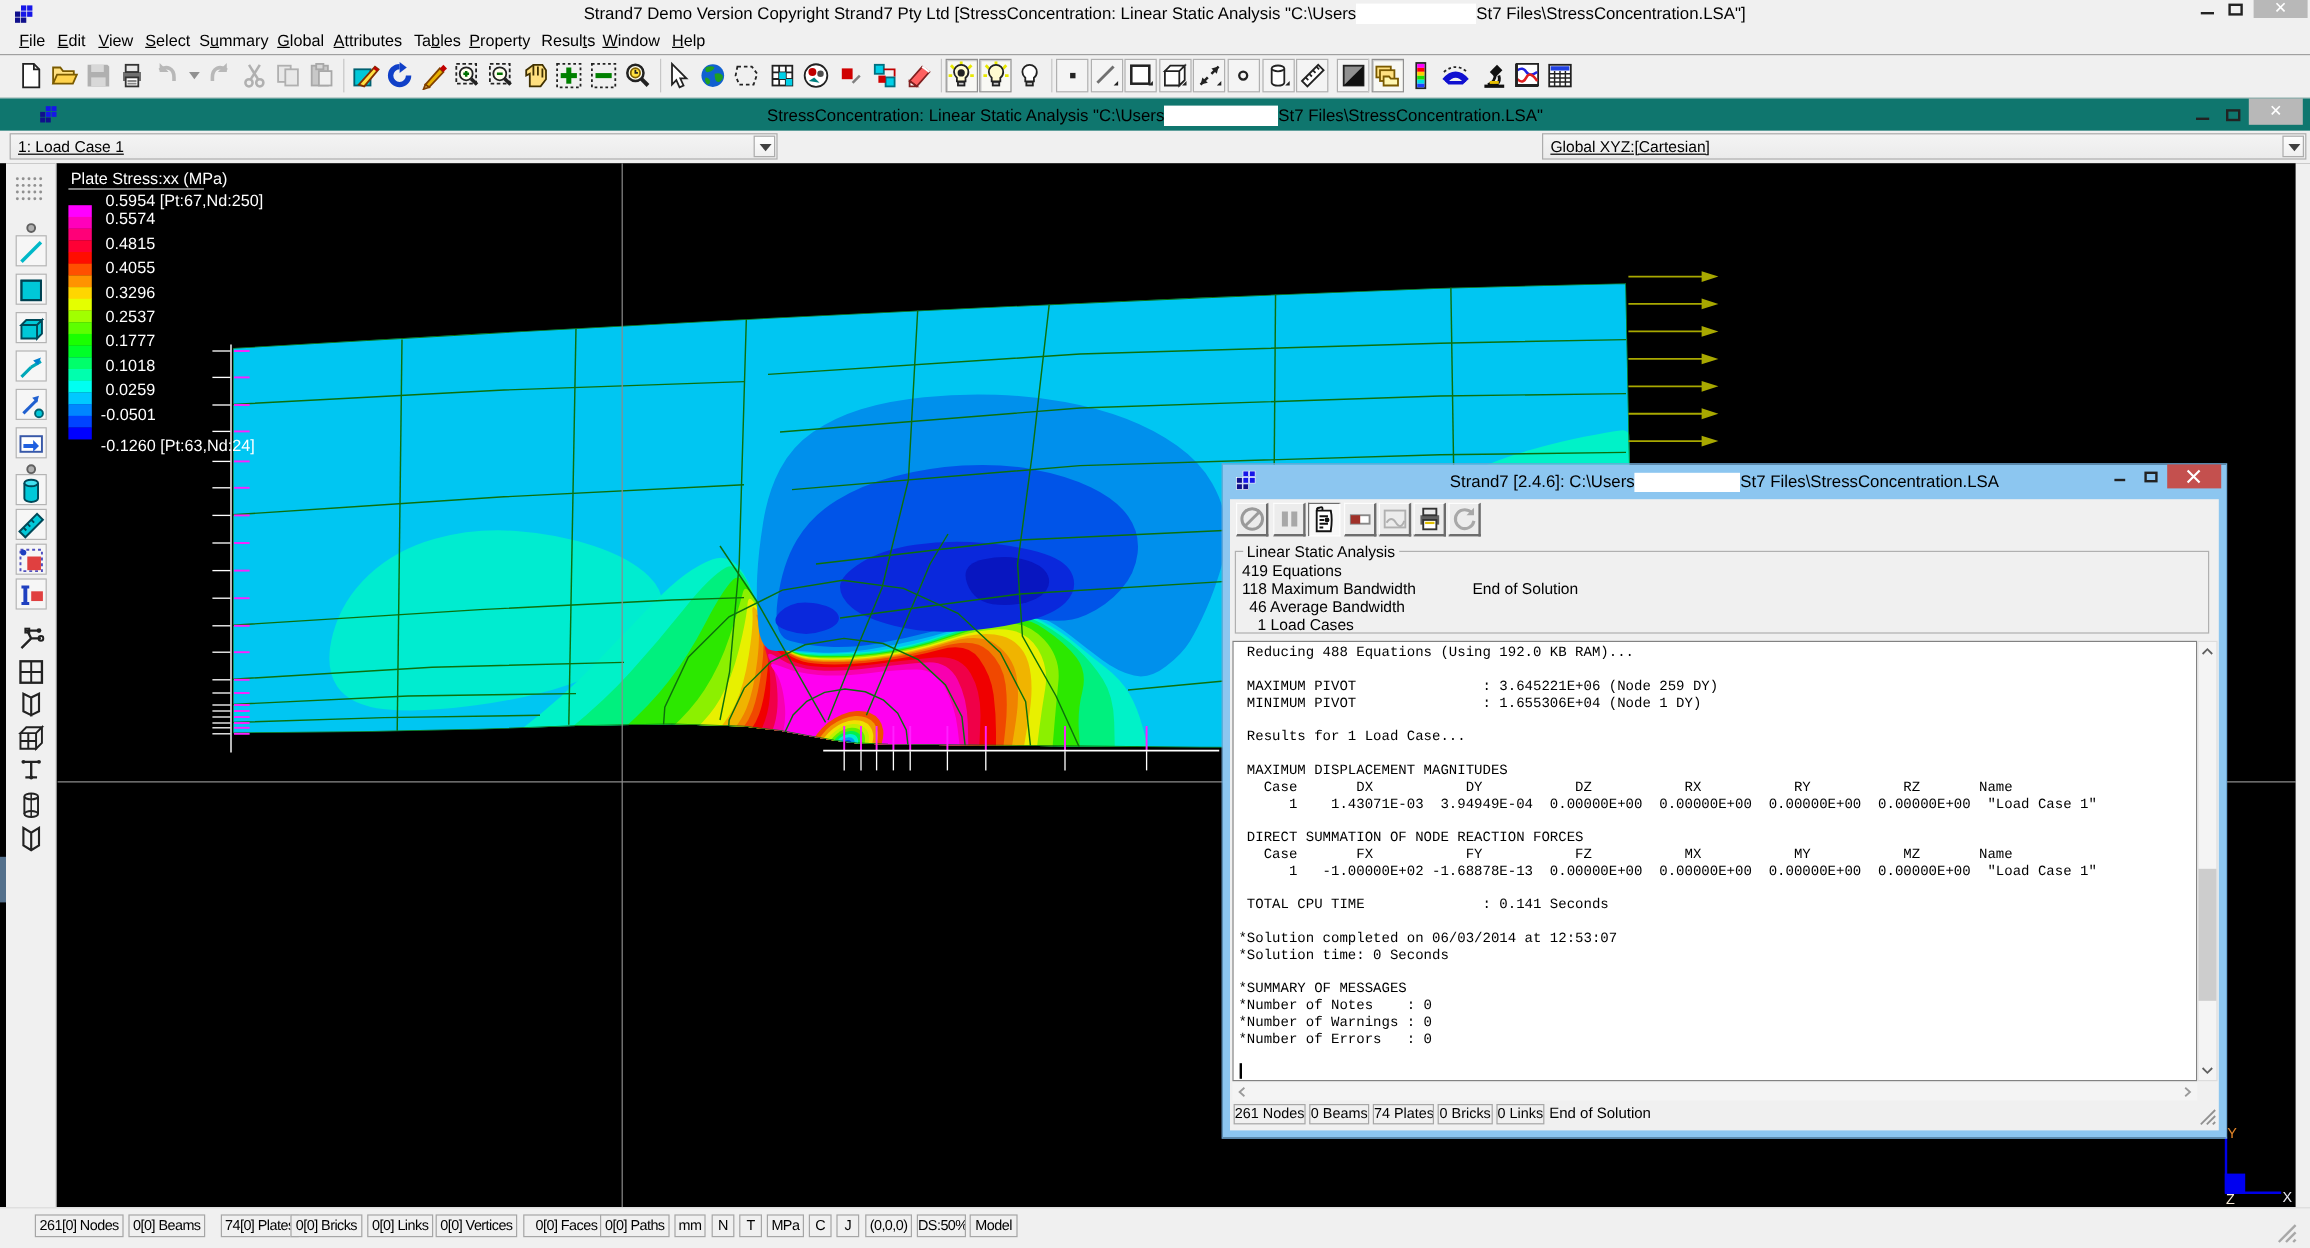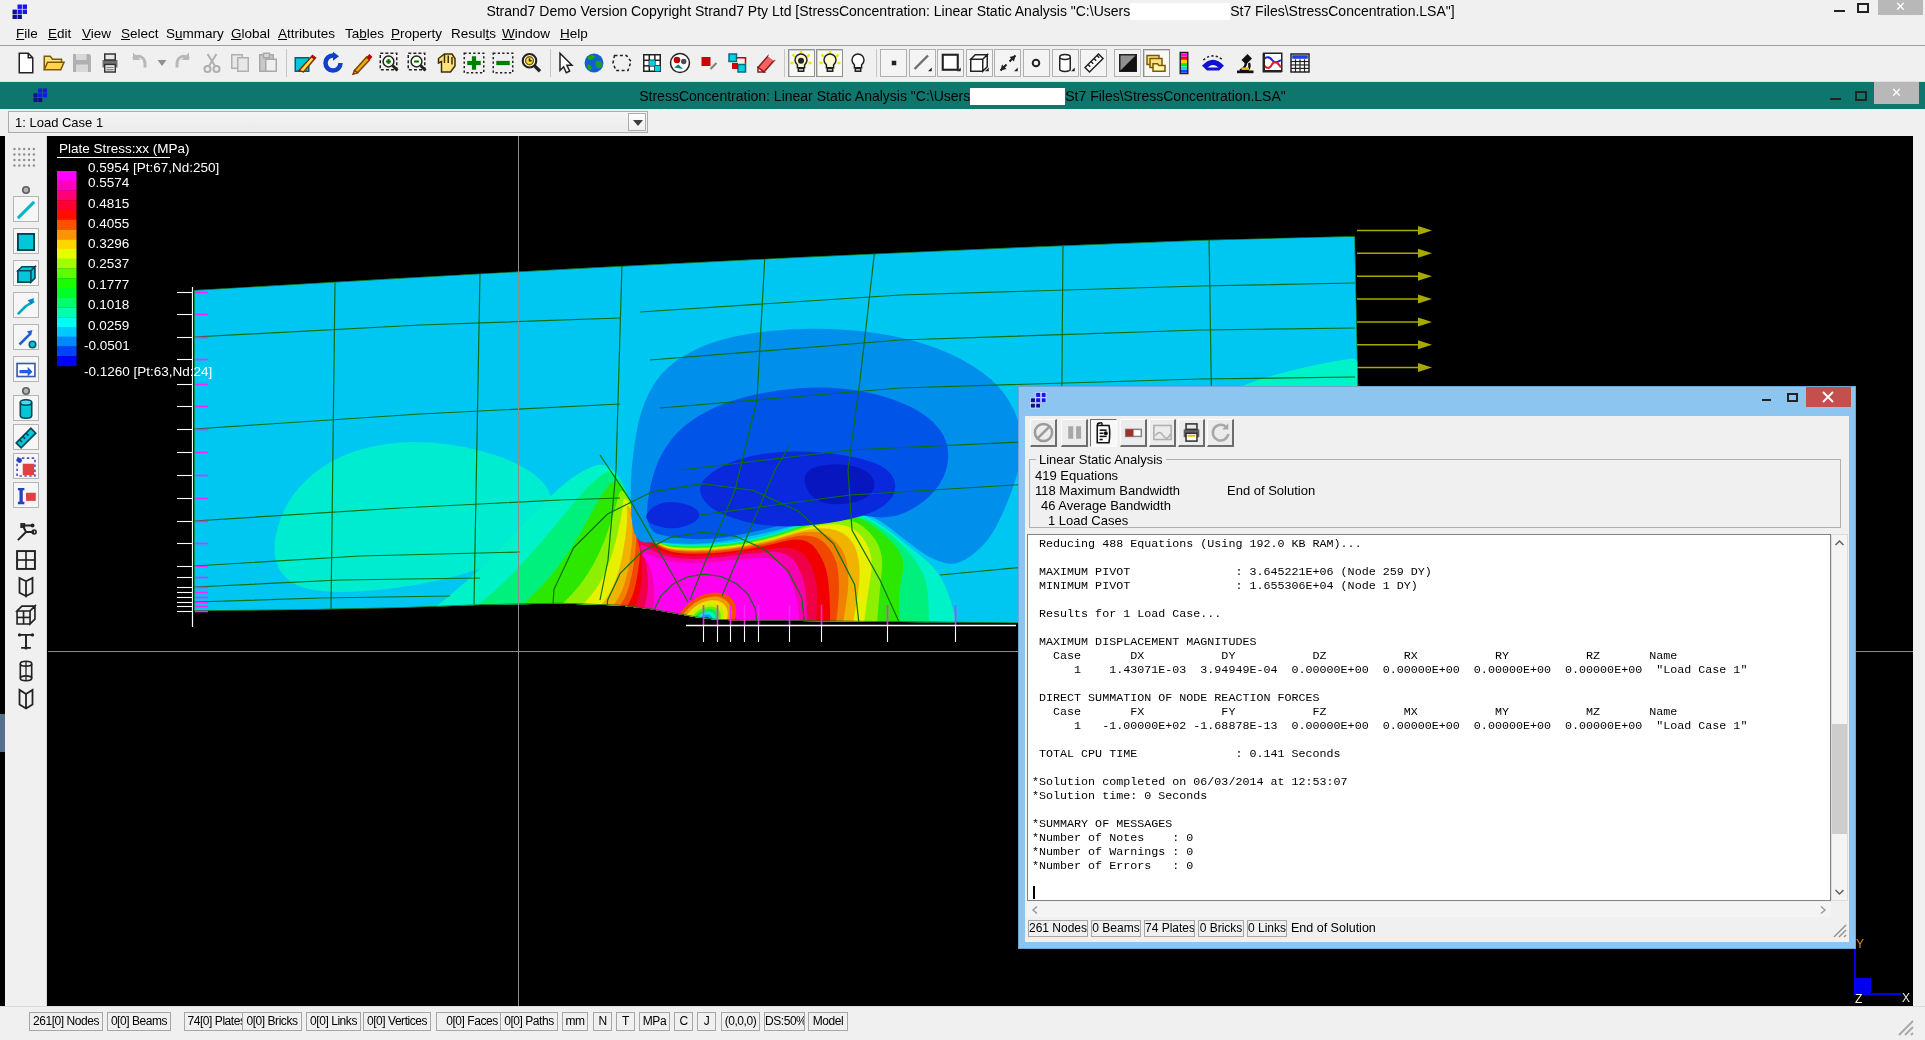--- a/index.html
+++ b/index.html
@@ -28,21 +28,21 @@
 .tbsunk { position:absolute; top:2px; width:27px; height:28px; border:1px solid #909090; background:#f8f8f4; box-shadow:inset 1px 1px 0 #d0d0d0; }
 
 
 #childbar { position:absolute; left:0; top:81px; width:1925px; height:28px; background:#0f766e; border-top:1px solid #e0e0e0; }
 #childbar .ttext { position:absolute; left:0; right:0; top:6px; text-align:center; font-size:14px; color:#000; white-space:nowrap; }
 #childbar .icon7 { position:absolute; left:33px; top:6px; }
 
 
 #comborow { position:absolute; left:0; top:109px; width:1925px; height:27px; background:#f0f0f0; }
 .combo { position:absolute; top:2px; height:22px; border:1px solid #acacac; background:linear-gradient(#f4f4f4,#ebebeb); font-size:13px; color:#000; }
-.combo .ctext { position:absolute; left:6px; top:3px; white-space:nowrap; }
+.combo .ctext { position:absolute; left:6px; top:3px; white-space:nowrap;text-decoration:underline; }
 .combo .cbtn { position:absolute; right:1px; top:1px; width:18px; height:18px; border:1px solid #acacac; background:linear-gradient(#fdfdfd,#f0f0f0); }
 .combo .cbtn:after { content:""; position:absolute; left:4px; top:6px; border-left:5px solid transparent; border-right:5px solid transparent; border-top:6px solid #404040; }
 
 
 #canvas { position:absolute; left:0; top:136px; width:1925px; height:870px; background:#000; }
 #rightstrip { position:absolute; left:1913px; top:136px; width:12px; height:870px; background:#f0f0f0; }
 
 
 #lefttb { position:absolute; left:5px; top:136px; width:42px; height:870px; background:#f0f0f0; border-right:1px solid #d8d8d8; }
 .ltbi { position:absolute; left:8px; width:26px; height:26px; border:1px solid #b4b4b4; background:#f6f6f6; }
@@ -381,20 +381,24 @@
   </svg>
   <div class="ttext">StressConcentration: Linear Static Analysis "C:\Users<span class="redact" style="width:95px"></span>St7 Files\StressConcentration.LSA"</div>
   <div class="wmin" style="left:1830px; top:16px;"></div>
   <div class="wmax" style="left:1855px; top:9px;"></div>
   <div class="wclose" style="left:1874px; top:0px; width:45px; height:22px; font-size:13px; line-height:21px;">✕</div>
 </div>
 
 <div id="comborow">
   <div class="combo" style="left:8px; width:640px;">
         <span class="ctext">1: Load Case 1</span>
+        <span class="cbtn"></span>
+      </div>
+  <div class="combo" style="left:1285px; width:637px;">
+        <span class="ctext">Global XYZ:[Cartesian]</span>
         <span class="cbtn"></span>
       </div>
 </div>
 
 <div id="canvas"><svg width="1925" height="870" viewBox="0 136 1925 870">
 <defs>
           <clipPath id="plate">
             <path d="M194,290 L400,278 L600,267 L800,257 L1000,248 L1200,240 L1355,236 L1363,624 L1000,623 L900,622 L800,621 L740,620.5 L715,619.5 L695,617 L675,613.5 L650,609 L620,605.5 L560,603.5 L480,605 L400,608 L300,610 L194,611 Z"></path>
           </clipPath>
         </defs>
@@ -696,20 +700,21 @@
   <g stroke="#fff" stroke-width="0.5">
             <rect x="5.5" y="0.5" width="4.4" height="4.4" fill="#1616e8"></rect>
             <rect x="10.6" y="0.5" width="4.4" height="4.4" fill="#1616e8"></rect>
   <rect x="0.5" y="5.6" width="4.4" height="4.4" fill="#10108c"></rect>
             <rect x="5.5" y="5.6" width="4.4" height="4.4" fill="#1616e8"></rect>
             <rect x="10.6" y="5.6" width="4.4" height="4.4" fill="#1616e8"></rect>
   <rect x="0.5" y="10.6" width="4.4" height="4.4" fill="#10108c"></rect>
             <rect x="5.5" y="10.6" width="4.4" height="4.4" fill="#10108c"></rect>
           </g>
  </svg>
+ <div class="ttext">Strand7 [2.4.6]: C:\Users<span class="redact" style="width:88px;height:16px;vertical-align:-4px"></span>St7 Files\StressConcentration.LSA</div>
  <div class="wmin" style="left:743px; top:12px; width:9px;"></div>
  <div class="wmax" style="left:768px; top:6px; width:11px; height:9px;"></div>
  <div id="dlgclose"><svg width="45" height="20" viewBox="0 0 45 20">
             <path d="M17,5 L27,15 M27,5 L17,15" stroke="#fff" stroke-width="1.8"></path>
           </svg></div>
 </div>
 <div id="dlginner">
 <div class="dbtn" style="left:5px"></div>
 <svg style="position:absolute;left:6px;top:4px" width="25" height="25" viewBox="0 0 16 16">
           <circle cx="8" cy="8" r="5.5" fill="none" stroke="#9a9a9a" stroke-width="1.6"></circle>

